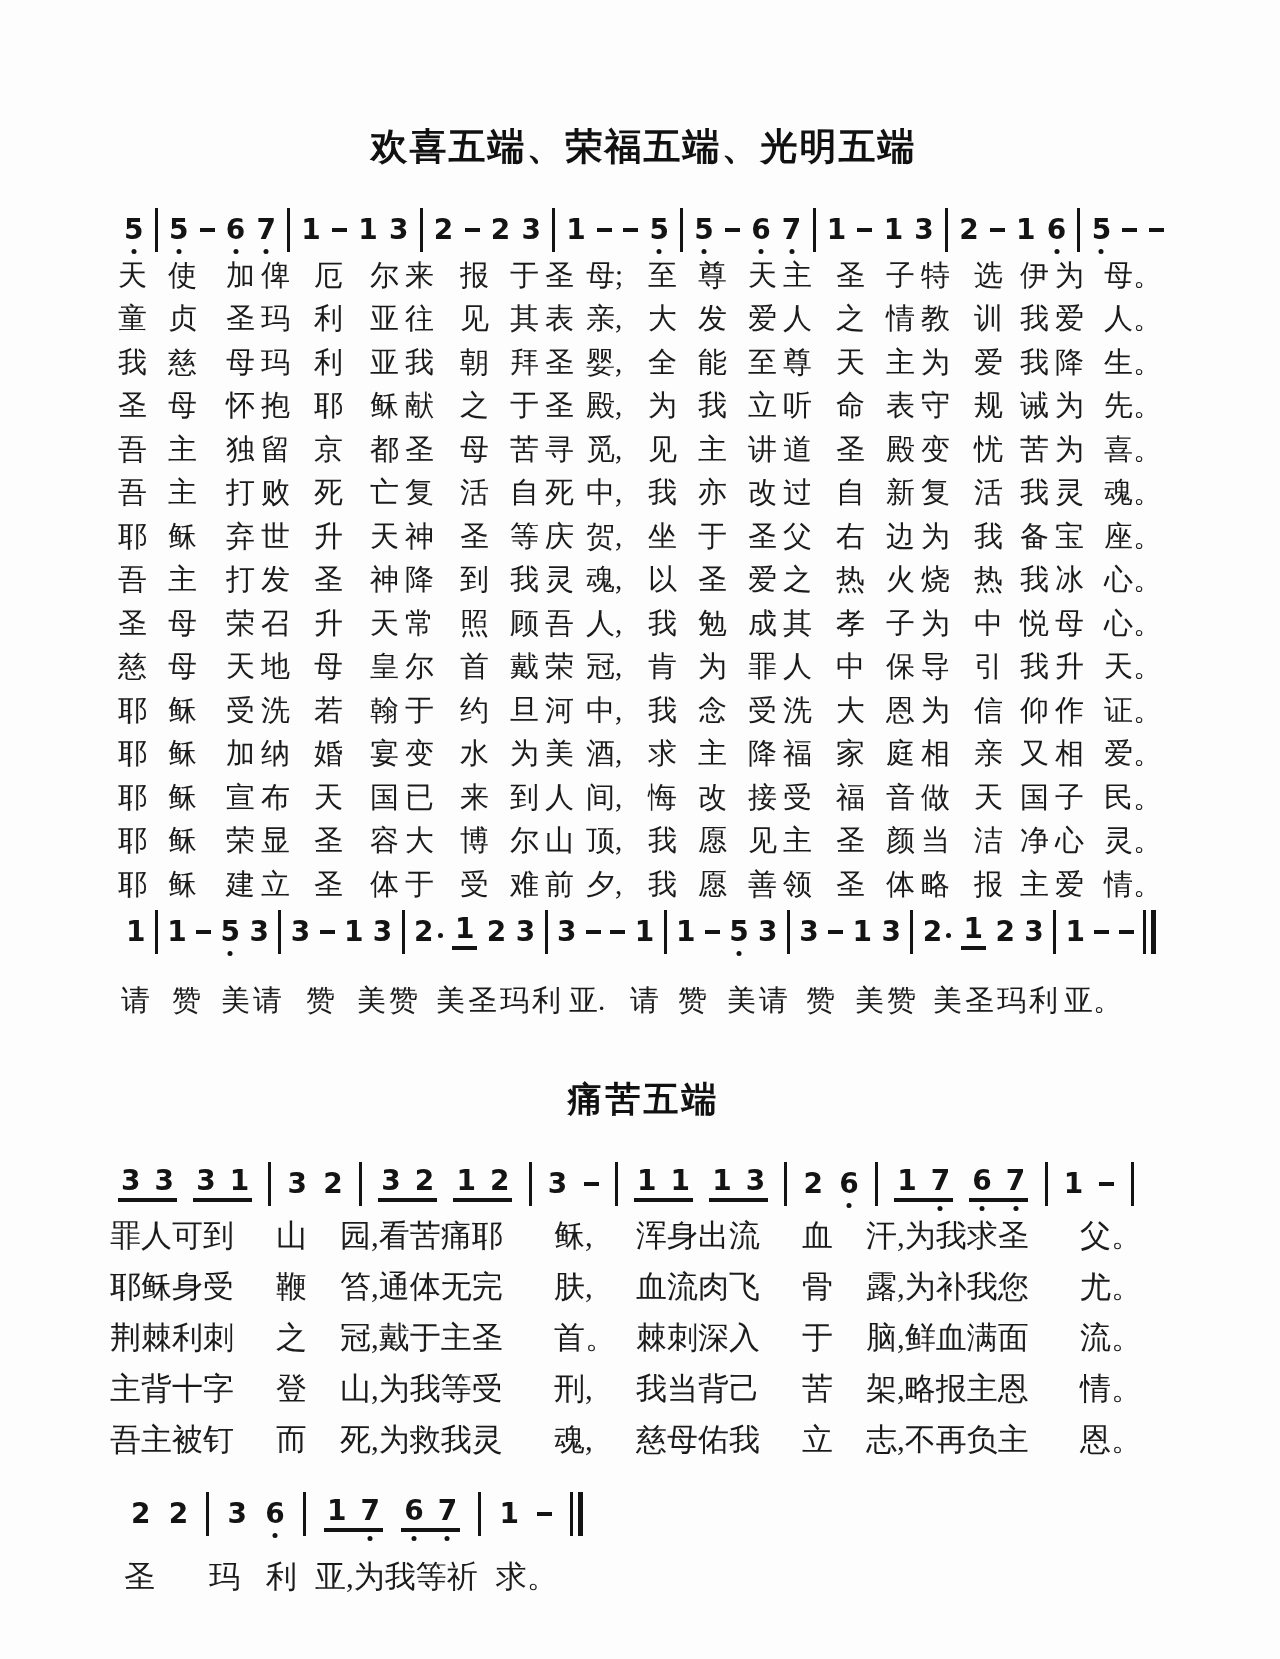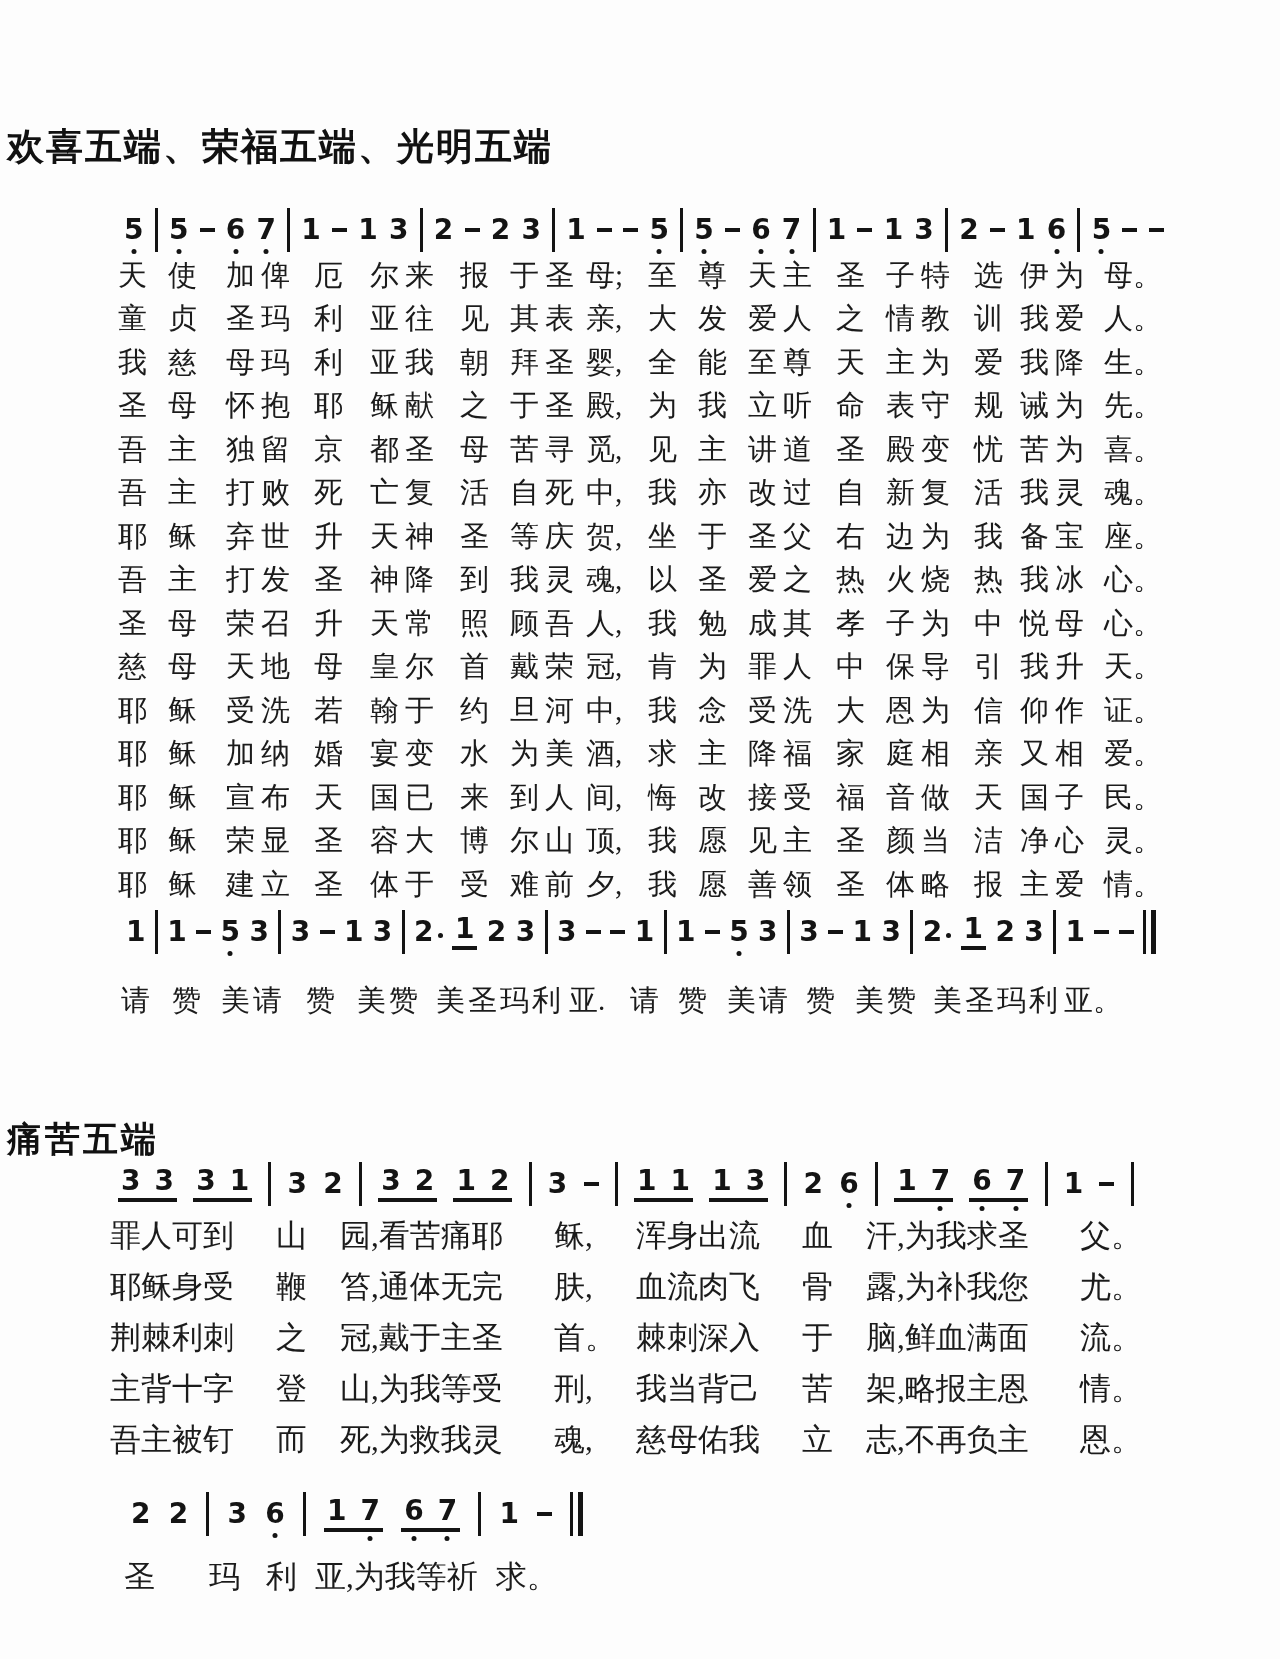--- a/index.html
+++ b/index.html
@@ -1,21 +1,21 @@
 <!DOCTYPE html>
 <html><head>
 <meta charset="utf-8">
 <style>
   html,body{margin:0;padding:0;background:#ffffff;}
   .page{position:relative;width:1280px;height:1659px;background:#fdfdfd;color:#1b1b1b;overflow:hidden;
         font-family:"Liberation Serif","DejaVu Serif",serif;}
-  .title{position:absolute;left:7px;right:0;text-align:left;margin:0;
+  .title{position:absolute;left:7px;right:0;text-align:center;margin:0;
          font-family:"Liberation Sans","DejaVu Sans",sans-serif;font-weight:700;color:#111;}
   .title1{top:122px;font-size:37px;letter-spacing:2px;}
-  .title2{top:1076px;font-size:35px;letter-spacing:3px;margin-top:40px;}
+  .title2{top:1076px;font-size:35px;letter-spacing:3px;}
 
   
   .notation{position:absolute;display:flex;justify-content:space-between;align-items:center;
             font-family:"DejaVu Sans","Liberation Sans",sans-serif;font-weight:700;font-size:28px;color:#141414;}
   .n1{left:124px;top:206px;width:1040px;height:48px;}
   .n2{left:126px;top:908px;width:1030px;height:48px;}
   .n3{left:118px;top:1158px;width:1016px;height:52px;}
   .n4{left:131px;top:1488px;width:452px;height:52px;}
   .note{position:relative;display:inline-block;line-height:1;}
   .lowdot{position:absolute;left:50%;transform:translateX(-50%);bottom:-10px;width:5px;height:5px;

